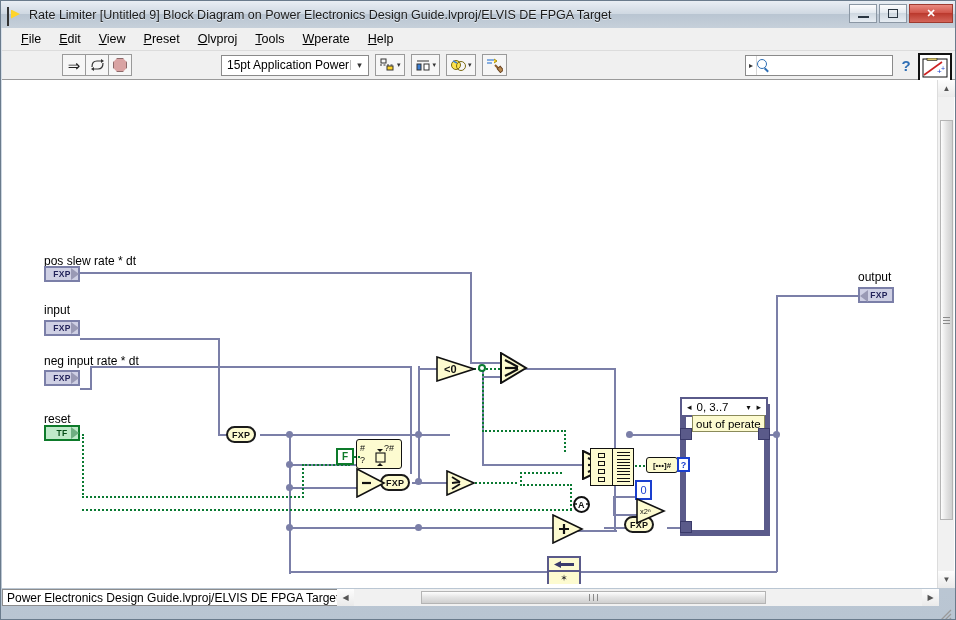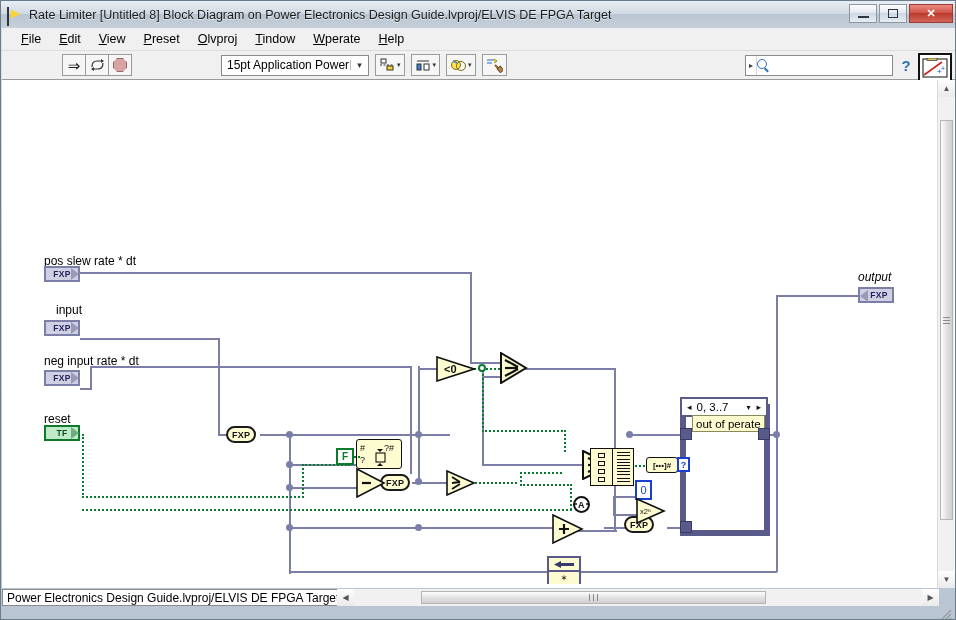--- a/index.html
+++ b/index.html
@@ -322,39 +322,39 @@
     font-size:9px; font-weight:bold; color:#111;
   }
 </style>
 </head>
 <body>
 
 <div id="window">
 
   <div id="titlebar">
     <span class="app-icon"><span class="lv-icon-box"></span></span>
-    <span id="title-text">Rate Limiter [Untitled 8] Block Diagram on Power Electronics Design Guide.lvproj/ELVIS DE FPGA Target</span>
+    <span id="title-text">Rate Limiter [Untitled 9] Block Diagram on Power Electronics Design Guide.lvproj/ELVIS DE FPGA Target</span>
     <div id="win-buttons">
       <div class="win-btn">
           <span class="glyph-min"></span>
         </div>
       <div class="win-btn">
           <span class="glyph-max"></span>
         </div>
       <div class="win-btn close">✕</div>
     </div>
   </div>
 
   <div id="menubar">
     <div class="menu-item"><span class="u">F</span><span>ile</span></div>
     <div class="menu-item"><span class="u">E</span><span>dit</span></div>
     <div class="menu-item"><span class="u">V</span><span>iew</span></div>
     <div class="menu-item"><span class="u">P</span><span>reset</span></div>
     <div class="menu-item"><span class="u">O</span><span>lvproj</span></div>
-    <div class="menu-item"><span class="u">T</span><span>indow</span></div>
+    <div class="menu-item"><span class="u">T</span><span>ools</span></div>
     <div class="menu-item"><span class="u">W</span><span>perate</span></div>
     <div class="menu-item"><span class="u">H</span><span>elp</span></div>
   </div>
 
   <div id="toolbar">
     <div class="tb-group" style="margin-left:60px;">
       <div class="tb-btn">
           <span class="arrow-run">⇒</span>
         </div>
       <div class="tb-btn">
@@ -503,39 +503,39 @@
         <div class="wire-bool h" style="left:600px; top:368px; width:14px;"></div>
         <div class="wire-bool h" style="left:600px; top:381px; width:36px;"></div>
         <div class="wire-bool h" style="left:662px; top:381px; width:12px;"></div>
 
         <div class="lbl" style="left:32px; top:170px;">pos slew rate * dt</div>
         <div class="term" style="left:32px; top:182px; width:36px;">
           <span>FXP</span>
           <span class="nub"></span>
         </div>
 
-        <div class="lbl" style="left:32px; top:219px;margin-left:12px;">input</div>
+        <div class="lbl" style="left:32px; top:219px;">input</div>
         <div class="term" style="left:32px; top:236px; width:36px;">
           <span>FXP</span>
           <span class="nub"></span>
         </div>
 
         <div class="lbl" style="left:32px; top:270px;">neg input rate * dt</div>
         <div class="term" style="left:32px; top:286px; width:36px;">
           <span>FXP</span>
           <span class="nub"></span>
         </div>
 
         <div class="lbl" style="left:32px; top:328px;">reset</div>
         <div class="term bool" style="left:32px; top:341px; width:36px;">
           <span>TF</span>
           <span class="nub" style="background:#6fae81;"></span>
         </div>
 
-        <div class="lbl" style="left:846px; top:186px;font-style:italic;">output</div>
+        <div class="lbl" style="left:846px; top:186px;">output</div>
         <div class="term" style="left:846px; top:203px; width:36px;">
           <span class="nub-l"></span>
           <span style="padding-left:6px;">FXP</span>
         </div>
 
         <div class="fxp-node" style="left:214px; top:342px;">FXP</div>
         <div class="fxp-node" style="left:368px; top:390px;">FXP</div>
         <div class="fxp-node" style="left:612px; top:432px;">FXP</div>
 
         <div class="tri-wrap" style="left:424px; top:272px;">

